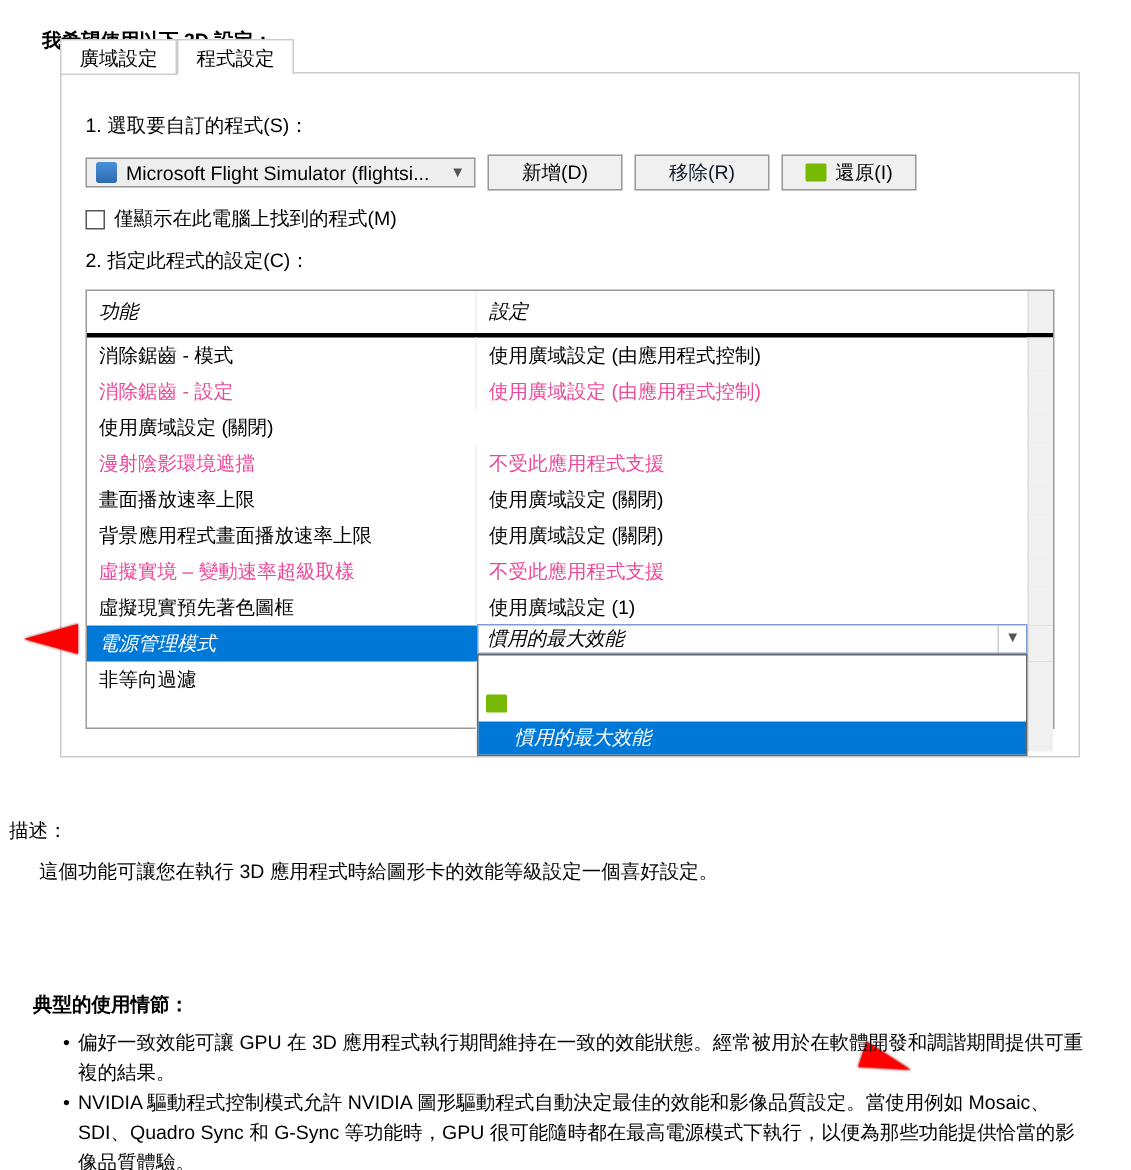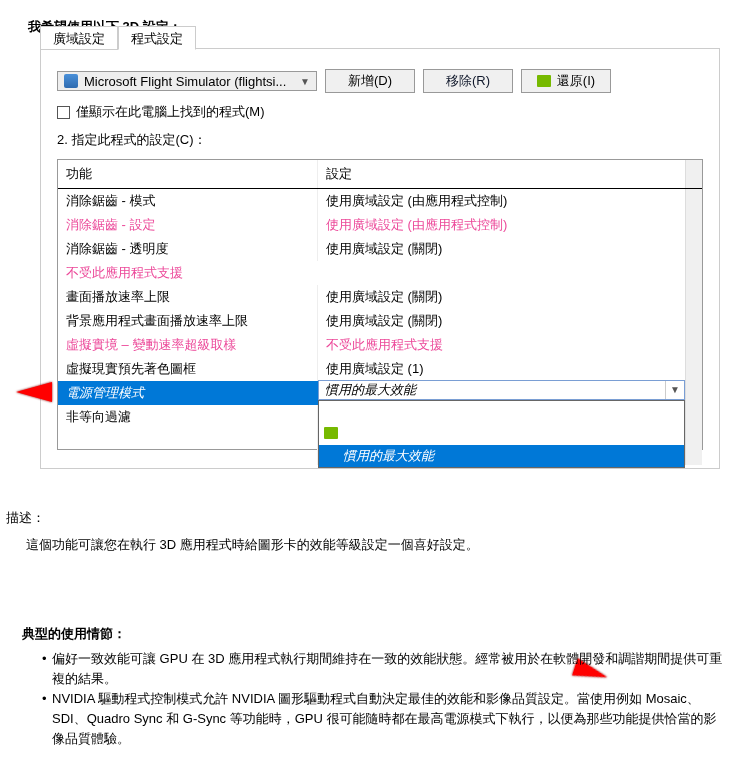--- a/index.html
+++ b/index.html
@@ -15,21 +15,21 @@
 .prog-select { flex: 0 0 260px; height: 20px; border: 1px solid #999; background: #eee; display: flex; align-items: center; padding: 0 6px; position: relative; }
 .prog-select .chev { margin-left: auto; font-size: 10px; color: #555; }
 .icon-app { width: 14px; height: 14px; background: linear-gradient(#4a90d9,#2e6bb0); border-radius: 2px; margin-right: 6px; flex-shrink: 0; }
 .btn { min-width: 90px; height: 24px; border: 1px solid #999; background: #f0f0f0; font-size: 13px; text-align: center; line-height: 22px; cursor: pointer; }
 .btn.disabled { color: #0f172a; cursor: default; }
 .btn.restore { display: flex; align-items: center; justify-content: center; gap: 6px; }
 .nvlogo { width: 14px; height: 12px; background: #76b900; border-radius: 1px; flex-shrink: 0; }
 .cb-row { display: flex; align-items: center; gap: 6px; margin: 10px 0; }
 .cb { width: 13px; height: 13px; border: 1px solid #555; }
 .settings-table { border: 1px solid #999; margin-top: 8px; position: relative; }
-.thead { display: flex; border-bottom: 1px solid #000000; background: #fff; }
+.thead { display: flex; border-bottom: 3px solid #000000; background: #fff; font-style: italic; }
 .thead > div { padding: 5px 8px; }
 .col-feat { flex: 0 0 260px; border-right: 1px solid #eee; }
 .col-set { flex: 1; }
 .scroll-spacer { width: 17px; background: #f0f0f0; border-left: 1px solid #ddd; }
 .tbody { max-height: 260px; position: relative; }
 .trow { display: flex; }
 .trow > .col-feat, .trow > .col-set { padding: 2px 8px; font-size: 13px; line-height: 20px; }
 .trow.dim { color: #ec4899; }
 .trow.sel { background: #0078d7; color: #fff; font-style: italic; }
 .trow.sel .col-feat { border-right-color: transparent; }
@@ -57,20 +57,21 @@
 <body>
 
 <div class="header-title">我希望使用以下 3D 設定：</div>
 
 <div class="panel">
   <div class="tabs">
     <div class="tab inactive">廣域設定</div>
     <div class="tab active">程式設定</div>
   </div>
 
+  <div class="section-label">1. 選取要自訂的程式(S)：</div>
   <div class="prog-row">
     <div class="prog-select">
       <span class="icon-app"></span>
       <span>Microsoft Flight Simulator (flightsi...</span>
       <span class="chev">▼</span>
     </div>
     <div class="btn">新增(D)</div>
     <div class="btn disabled">移除(R)</div>
     <div class="btn restore">
       <span class="nvlogo"></span>
@@ -97,25 +98,25 @@
           <div class="col-feat">消除鋸齒 - 模式</div>
           <div class="col-set">使用廣域設定 (由應用程式控制)</div>
           <div class="scroll-spacer"></div>
         </div>
         <div class="trow dim">
           <div class="col-feat">消除鋸齒 - 設定</div>
           <div class="col-set">使用廣域設定 (由應用程式控制)</div>
           <div class="scroll-spacer"></div>
         </div>
         <div class="trow">
-          <div class="col-feat">消除鋸齒 - 透明度</div>
           <div class="col-set">使用廣域設定 (關閉)</div>
           <div class="scroll-spacer"></div>
         </div>
         <div class="trow dim">
+          <div class="col-feat">漫射陰影環境遮擋</div>
           <div class="col-set">不受此應用程式支援</div>
           <div class="scroll-spacer"></div>
         </div>
         <div class="trow">
           <div class="col-feat">畫面播放速率上限</div>
           <div class="col-set">使用廣域設定 (關閉)</div>
           <div class="scroll-spacer"></div>
         </div>
         <div class="trow">
           <div class="col-feat">背景應用程式畫面播放速率上限</div>

